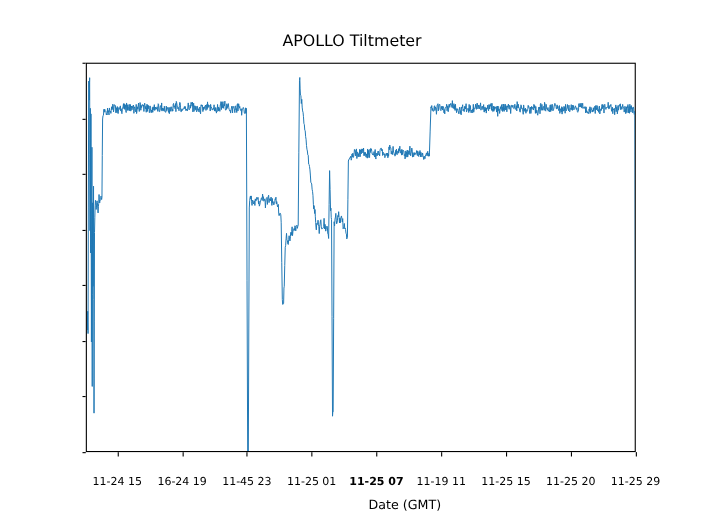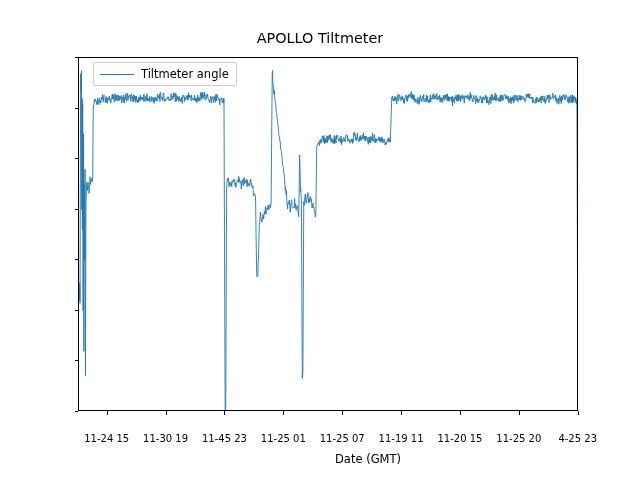--- a/index.html
+++ b/index.html
@@ -72,41 +72,37 @@
       <div class="ytick-mark" style="top: 259.286px;"></div>
       <div class="ytick-mark" style="top: 208.714px;"></div>
       <div class="ytick-mark" style="top: 158.143px;"></div>
       <div class="ytick-mark" style="top: 107.571px;"></div>
       <div class="ytick-mark" style="top: 57px;"></div>
     </div>
   <div id="xtick-container">
       <div class="xtick-mark" style="left: 106.702px;"></div>
       <div class="xtick-label" style="left: 106.702px;">11-24 15</div>
       <div class="xtick-mark" style="left: 165.577px;"></div>
-      <div class="xtick-label" style="left: 165.577px;">11-30 19</div>
+      <div class="xtick-label" style="left: 165.577px;">16-24 19</div>
       <div class="xtick-mark" style="left: 224.453px;"></div>
       <div class="xtick-label" style="left: 224.453px;">11-45 23</div>
       <div class="xtick-mark" style="left: 283.328px;"></div>
       <div class="xtick-label" style="left: 283.328px;">11-25 01</div>
       <div class="xtick-mark" style="left: 342.204px;"></div>
-      <div class="xtick-label" style="left: 342.204px;">11-25 07</div>
+      <div class="xtick-label" style="left: 342.204px; font-weight: bold;">11-25 07</div>
       <div class="xtick-mark" style="left: 401.079px;"></div>
       <div class="xtick-label" style="left: 401.079px;">11-19 11</div>
       <div class="xtick-mark" style="left: 459.955px;"></div>
-      <div class="xtick-label" style="left: 459.955px;">11-20 15</div>
+      <div class="xtick-label" style="left: 459.955px;">11-25 15</div>
       <div class="xtick-mark" style="left: 518.83px;"></div>
       <div class="xtick-label" style="left: 518.83px;">11-25 20</div>
       <div class="xtick-mark" style="left: 577.706px;"></div>
-      <div class="xtick-label" style="left: 577.706px;">4-25 23</div>
+      <div class="xtick-label" style="left: 577.706px;">11-25 29</div>
     </div>
 
   <div id="plot-area">
     <svg id="data-svg" viewBox="0 0 500 354" preserveAspectRatio="none">
       <polyline id="series-path" fill="none" stroke="#1f77b4" stroke-width="0.9" stroke-linejoin="round" stroke-linecap="round" points="0.00,235.28 0.22,231.33 0.44,242.01 0.59,229.15 0.74,224.99 0.88,234.97 1.03,245.27 1.32,130.22 1.62,15.76 1.77,16.61 1.91,17.92 2.06,22.69 2.21,32.99 2.36,17.15 2.50,12.64 2.65,82.18 2.80,151.71 2.94,96.09 3.09,40.46 3.24,106.20 3.39,171.94 3.53,108.73 3.68,45.51 3.90,149.19 4.12,252.86 4.34,164.36 4.56,75.86 4.71,184.59 4.86,293.31 5.00,209.87 5.15,126.43 5.37,164.36 5.59,202.29 5.81,156.77 6.03,111.26 6.26,214.42 6.48,317.59 6.70,234.65 6.92,153.40 7.21,139.46 7.51,128.82 7.80,124.13 8.10,125.76 8.39,132.44 8.68,130.94 8.98,125.79 9.27,124.57 9.57,126.37 9.86,131.13 10.16,135.59 10.45,129.97 10.74,127.00 11.04,118.84 11.33,123.50 11.63,126.44 11.92,123.71 12.22,124.03 12.51,123.37 12.81,120.29 13.10,121.66 13.39,123.40 13.69,121.37 13.98,83.44 14.28,50.18 14.67,46.99 15.06,46.75 15.45,41.35 15.82,44.00 16.19,41.23 16.56,42.46 16.93,43.07 17.29,43.01 17.66,46.39 18.03,45.39 18.40,46.48 18.74,40.27 19.08,44.31 19.42,42.47 19.76,44.17 20.10,46.51 20.44,40.14 20.78,42.72 21.12,43.79 21.46,43.20 21.80,45.09 22.13,42.29 22.47,39.05 22.81,41.76 23.16,41.14 23.51,36.65 23.85,37.57 24.20,43.83 24.55,41.01 24.89,37.23 25.24,37.40 25.58,37.51 25.93,38.21 26.28,44.51 26.62,42.82 26.97,39.98 27.32,44.46 27.66,38.85 28.01,43.15 28.36,45.26 28.70,43.09 29.05,39.77 29.40,41.44 29.75,40.86 30.10,39.17 30.45,38.26 30.80,42.87 31.15,40.85 31.51,44.31 31.86,45.35 32.21,41.23 32.56,40.33 32.91,38.70 33.26,36.26 33.61,40.73 33.96,36.30 34.31,41.39 34.66,37.51 35.01,37.28 35.36,42.72 35.71,44.31 36.06,35.61 36.41,39.33 36.76,42.23 37.11,37.22 37.46,42.44 37.81,40.30 38.16,38.76 38.51,36.87 38.86,42.74 39.22,40.77 39.57,37.00 39.92,43.01 40.27,40.11 40.62,38.36 40.97,41.87 41.32,40.41 41.67,38.35 42.02,38.42 42.37,37.48 42.72,45.02 43.07,40.28 43.42,39.12 43.77,40.47 44.12,42.90 44.47,43.73 44.82,36.90 45.17,45.24 45.52,42.99 45.87,39.10 46.22,41.19 46.57,38.60 46.93,35.67 47.28,41.18 47.63,43.37 47.98,40.21 48.33,35.20 48.68,37.47 49.03,42.22 49.38,37.95 49.73,39.82 50.08,37.62 50.43,36.98 50.78,38.12 51.13,38.54 51.48,37.37 51.83,43.35 52.18,37.56 52.53,35.80 52.88,38.02 53.23,40.89 53.58,38.78 53.93,44.05 54.28,39.67 54.64,36.71 54.99,43.31 55.34,37.43 55.69,40.97 56.04,38.06 56.39,38.69 56.74,44.51 57.09,44.13 57.44,38.25 57.79,40.79 58.14,43.06 58.49,44.49 58.84,42.01 59.19,43.97 59.54,39.71 59.89,44.09 60.24,39.10 60.59,40.27 60.94,42.02 61.29,37.15 61.64,42.45 61.99,40.26 62.34,39.29 62.70,41.54 63.05,40.16 63.40,41.11 63.75,39.11 64.10,40.85 64.45,43.27 64.80,36.28 65.15,36.89 65.50,41.81 65.85,43.45 66.20,43.47 66.55,39.46 66.90,38.02 67.25,38.36 67.60,42.19 67.95,35.59 68.30,43.00 68.65,40.24 69.00,41.67 69.35,42.19 69.70,40.64 70.05,43.02 70.41,38.55 70.76,41.94 71.11,43.81 71.46,43.95 71.81,44.04 72.16,38.44 72.51,42.59 72.86,40.60 73.21,40.72 73.56,39.53 73.91,42.52 74.26,44.18 74.61,39.81 74.96,45.36 75.31,41.39 75.66,39.46 76.01,43.15 76.36,41.48 76.71,39.05 77.06,39.56 77.41,43.20 77.76,41.43 78.12,42.94 78.47,36.75 78.82,36.02 79.17,39.50 79.52,38.51 79.87,38.22 80.22,40.93 80.57,36.17 80.92,43.51 81.27,34.18 81.62,35.43 81.97,37.64 82.32,39.54 82.67,40.89 83.02,40.05 83.37,39.69 83.72,42.72 84.07,37.88 84.42,35.04 84.77,35.52 85.12,39.96 85.47,43.54 85.83,43.53 86.18,41.29 86.53,40.91 86.88,42.40 87.23,41.60 87.58,40.89 87.93,40.84 88.28,40.00 88.63,38.93 88.98,40.90 89.33,38.72 89.68,40.22 90.03,42.60 90.38,41.10 90.73,42.11 91.08,42.44 91.43,42.81 91.78,39.30 92.13,35.56 92.48,39.43 92.83,41.74 93.18,41.62 93.53,40.94 93.89,37.58 94.24,40.23 94.59,35.02 94.94,35.15 95.29,37.01 95.64,38.56 95.99,34.90 96.34,43.74 96.69,39.67 97.04,35.81 97.39,43.33 97.74,40.02 98.09,38.09 98.44,39.18 98.79,41.72 99.14,38.54 99.49,42.69 99.84,43.68 100.19,38.76 100.54,38.70 100.89,42.41 101.24,40.87 101.60,42.68 101.95,43.80 102.30,40.56 102.65,39.29 103.00,44.08 103.35,45.43 103.70,37.31 104.05,37.31 104.40,38.56 104.75,37.40 105.10,38.42 105.45,43.44 105.80,39.36 106.15,42.05 106.50,39.79 106.85,40.58 107.20,38.60 107.55,38.46 107.90,37.48 108.25,42.38 108.60,37.72 108.95,37.05 109.31,41.53 109.66,34.62 110.01,39.98 110.36,37.18 110.71,39.06 111.06,37.74 111.41,38.03 111.76,38.89 112.11,42.93 112.46,36.89 112.81,38.90 113.16,39.30 113.51,40.83 113.86,41.96 114.21,41.95 114.56,40.62 114.91,40.45 115.26,41.39 115.61,37.28 115.96,42.85 116.31,40.77 116.66,43.14 117.02,39.66 117.37,40.02 117.72,44.84 118.07,42.83 118.42,43.29 118.77,36.93 119.12,40.92 119.47,42.98 119.82,39.36 120.17,42.16 120.52,40.73 120.87,43.23 121.22,37.25 121.57,37.50 121.92,34.32 122.27,41.62 122.62,34.80 122.97,37.45 123.32,39.89 123.67,34.37 124.02,40.49 124.37,38.38 124.72,36.80 125.08,38.21 125.43,33.93 125.78,41.19 126.13,42.19 126.48,41.33 126.83,41.40 127.18,36.35 127.53,40.55 127.88,37.69 128.23,37.24 128.58,36.17 128.93,39.58 129.28,41.35 129.63,41.86 129.98,43.01 130.33,42.33 130.68,44.80 131.03,42.13 131.38,40.25 131.73,38.48 132.08,39.69 132.43,44.63 132.77,38.84 133.12,39.54 133.47,38.84 133.81,40.56 134.16,41.29 134.50,44.42 134.85,38.57 135.20,38.22 135.54,41.88 135.89,40.74 136.24,44.31 136.58,37.35 136.93,36.25 137.28,42.94 137.62,39.87 137.96,36.32 138.30,38.01 138.64,40.12 138.98,38.83 139.32,41.57 139.66,41.67 140.00,42.53 140.34,40.87 140.68,46.80 141.02,42.94 141.36,40.91 141.70,40.62 142.04,39.66 142.41,39.94 142.77,41.57 143.14,44.77 143.51,45.23 143.88,44.81 144.24,40.03 144.61,45.00 144.98,40.46 145.57,197.23 146.16,352.08 146.45,353.58 146.75,354.00 147.19,240.21 147.63,131.06 147.98,124.52 148.34,121.53 148.69,120.16 149.04,123.03 149.40,120.11 149.76,125.28 150.13,128.74 150.50,123.98 150.87,124.90 151.24,126.24 151.60,127.38 151.97,124.47 152.34,124.87 152.71,128.81 153.08,122.77 153.44,124.34 153.81,124.67 154.18,122.84 154.55,121.29 154.92,123.21 155.28,122.41 155.65,121.54 156.02,127.25 156.39,124.82 156.76,129.40 157.12,128.42 157.49,126.47 157.86,124.26 158.23,123.46 158.60,122.19 158.96,121.72 159.33,124.32 159.70,118.40 160.07,121.45 160.44,120.88 160.80,124.83 161.17,124.49 161.54,122.99 161.91,123.30 162.28,131.06 162.64,126.00 163.01,122.22 163.38,121.87 163.75,121.49 164.12,127.83 164.48,123.08 164.85,120.60 165.22,119.49 165.59,126.19 165.96,122.69 166.32,123.13 166.69,122.67 167.06,124.63 167.43,121.14 167.80,124.64 168.16,128.74 168.53,122.38 168.90,126.42 169.27,125.28 169.63,127.66 170.00,128.32 170.37,126.21 170.74,126.36 171.11,122.77 171.47,123.47 171.84,121.25 172.21,127.40 172.58,125.25 172.95,127.89 173.31,130.06 173.68,129.05 174.03,127.82 174.37,136.40 174.71,138.06 175.01,137.53 175.30,136.37 175.60,135.61 175.94,136.36 176.28,137.31 176.63,144.13 177.14,180.79 177.66,214.17 177.95,218.63 178.25,218.76 178.54,217.76 178.83,217.88 179.13,203.86 179.42,202.29 179.86,183.32 180.31,166.82 180.70,165.03 181.09,158.89 181.48,154.14 181.88,159.95 182.27,160.61 182.66,163.80 183.05,164.27 183.45,159.88 183.84,156.31 184.23,159.12 184.62,161.04 185.02,157.20 185.41,153.16 185.80,155.96 186.19,152.48 186.56,148.20 186.93,156.25 187.30,152.54 187.67,151.75 188.03,150.34 188.40,149.68 188.77,151.43 189.14,147.24 189.51,148.89 189.87,151.90 190.24,147.83 190.61,147.06 190.98,146.64 191.35,149.60 191.71,147.92 192.08,146.66 192.67,80.41 193.26,15.26 193.55,12.45 193.85,22.85 194.14,28.51 194.53,28.72 194.93,36.13 195.32,32.30 195.71,39.38 196.10,42.84 196.50,44.17 196.89,48.10 197.28,54.22 197.67,55.17 198.07,60.34 198.46,60.84 198.85,66.26 199.24,68.62 199.64,74.37 200.03,77.63 200.42,79.25 200.81,82.78 201.21,83.12 201.60,91.15 201.99,91.46 202.38,93.47 202.78,96.44 203.17,101.13 203.56,107.70 203.95,108.31 204.35,109.20 204.74,114.03 205.13,115.93 205.52,119.83 205.92,128.12 206.21,131.93 206.51,128.92 206.80,133.08 207.09,136.11 207.39,132.45 207.68,139.10 207.98,144.29 208.27,148.46 208.57,150.97 208.96,145.11 209.35,145.89 209.74,145.92 210.11,142.16 210.48,145.83 210.85,148.07 211.22,154.34 211.58,147.68 211.95,145.81 212.32,142.65 212.69,141.79 213.06,148.26 213.42,150.04 213.79,150.04 214.16,149.78 214.53,149.66 214.90,148.99 215.26,148.09 215.63,140.47 216.00,149.97 216.37,145.84 216.74,146.72 217.10,152.13 217.47,150.33 217.84,148.66 218.21,147.50 218.58,148.07 218.97,154.44 219.36,154.61 219.75,158.79 220.19,127.95 220.64,97.10 221.08,114.29 221.52,133.57 221.81,131.23 222.11,139.65 222.40,141.60 222.84,229.59 223.29,320.38 223.58,315.74 223.87,316.07 224.32,231.36 224.76,143.57 225.15,147.45 225.54,141.28 225.93,139.36 226.30,135.95 226.67,142.13 227.04,145.45 227.41,144.53 227.77,142.09 228.14,137.91 228.51,139.14 228.88,134.44 229.25,139.50 229.61,144.60 229.98,140.25 230.35,144.58 230.72,140.87 231.09,139.21 231.45,138.32 231.82,140.88 232.19,143.85 232.56,140.71 232.93,150.02 233.29,149.12 233.66,148.08 234.03,145.15 234.40,149.93 234.77,149.25 235.16,150.58 235.55,154.04 235.94,154.81 236.24,159.21 236.53,158.51 236.83,157.78 237.27,123.14 237.71,88.39 238.08,87.02 238.45,86.91 238.81,85.75 239.18,85.07 239.55,85.28 239.92,83.96 240.29,87.60 240.65,86.01 241.02,81.93 241.39,84.60 241.76,81.27 242.13,85.17 242.49,84.26 242.86,82.20 243.23,77.86 243.60,79.16 243.97,78.91 244.33,83.77 244.70,78.32 245.07,77.38 245.44,86.13 245.81,80.20 246.17,80.30 246.54,84.45 246.91,81.69 247.28,84.55 247.64,82.30 248.01,77.74 248.38,84.50 248.75,78.34 249.12,78.28 249.48,81.80 249.82,77.38 250.16,77.82 250.50,77.38 250.84,80.98 251.18,79.50 251.52,76.60 251.86,83.58 252.20,80.47 252.54,83.35 252.88,81.48 253.22,80.51 253.56,84.47 253.90,84.98 254.24,81.88 254.58,83.32 254.92,85.79 255.26,77.44 255.60,85.29 255.94,78.70 256.28,82.33 256.62,81.52 256.96,85.28 257.30,77.72 257.64,80.66 257.98,76.97 258.32,77.01 258.66,77.42 259.00,79.87 259.34,82.01 259.67,82.59 260.01,81.78 260.35,83.03 260.69,82.93 261.03,79.81 261.37,83.77 261.71,84.77 262.05,77.91 262.39,85.01 262.73,86.59 263.07,81.24 263.41,82.19 263.75,83.74 264.09,82.95 264.43,80.25 264.77,79.28 265.11,80.20 265.45,82.90 265.79,81.87 266.13,83.83 266.47,78.76 266.81,77.13 267.15,76.90 267.49,76.49 267.83,77.44 268.17,79.27 268.51,77.82 268.85,83.38 269.19,80.17 269.53,81.70 269.86,82.62 270.20,81.77 270.54,81.83 270.88,85.36 271.22,84.07 271.56,83.76 271.90,81.69 272.24,82.53 272.58,81.20 272.92,83.71 273.26,81.11 273.60,85.47 273.94,82.07 274.28,83.95 274.62,75.54 274.96,78.17 275.30,73.83 275.64,75.19 275.98,76.41 276.32,76.40 276.66,82.04 277.00,81.20 277.34,79.33 277.68,82.58 278.02,79.90 278.36,75.10 278.70,80.36 279.04,80.37 279.38,82.42 279.72,81.95 280.05,83.97 280.39,83.29 280.73,78.64 281.07,82.20 281.41,77.54 281.75,81.87 282.09,82.58 282.43,81.60 282.77,79.18 283.11,81.24 283.45,77.13 283.79,79.50 284.13,78.97 284.47,74.90 284.81,81.23 285.15,80.91 285.49,78.55 285.83,78.02 286.17,83.01 286.51,77.98 286.85,82.54 287.19,80.44 287.53,78.50 287.87,79.02 288.21,79.32 288.55,83.44 288.89,82.51 289.23,86.45 289.57,84.53 289.91,79.19 290.24,84.86 290.58,80.46 290.92,81.46 291.26,78.40 291.60,84.79 291.94,82.50 292.28,82.14 292.62,78.95 292.96,82.64 293.30,78.84 293.64,74.87 293.98,81.00 294.32,83.62 294.66,81.14 295.00,80.11 295.34,76.60 295.68,77.99 296.02,84.83 296.36,80.77 296.70,82.78 297.04,84.46 297.38,80.82 297.72,80.83 298.06,82.99 298.40,81.63 298.74,81.94 299.08,81.04 299.42,81.14 299.76,78.88 300.10,82.52 300.43,83.37 300.77,79.19 301.11,83.12 301.45,84.19 301.79,81.05 302.13,80.08 302.47,82.79 302.81,78.83 303.15,84.66 303.49,80.39 303.83,80.78 304.17,83.43 304.51,84.64 304.85,83.26 305.19,81.07 305.53,83.52 305.87,84.70 306.21,87.01 306.55,84.58 306.89,84.07 307.26,86.36 307.62,84.49 307.99,82.93 308.36,82.20 308.73,80.97 309.10,83.74 309.46,83.20 309.83,79.55 310.20,84.01 310.57,83.88 310.94,81.29 311.30,83.95 312.04,61.19 312.78,39.13 313.14,40.28 313.51,37.96 313.88,42.33 314.25,40.60 314.62,43.10 314.98,43.01 315.35,43.00 315.72,38.81 316.06,38.13 316.40,42.43 316.74,39.15 317.08,40.31 317.42,40.01 317.76,45.88 318.10,41.90 318.44,37.39 318.78,36.91 319.12,36.30 319.46,42.78 319.80,40.14 320.14,36.92 320.48,37.09 320.83,36.85 321.17,41.83 321.52,42.10 321.87,42.55 322.21,38.88 322.56,40.79 322.91,38.40 323.25,42.07 323.60,39.21 323.95,38.79 324.29,40.84 324.64,44.60 324.98,41.67 325.33,45.54 325.68,39.96 326.02,39.77 326.37,39.94 326.72,39.16 327.06,36.77 327.41,42.71 327.75,40.24 328.10,38.16 328.45,43.58 328.79,41.49 329.14,37.02 329.49,36.61 329.83,39.59 330.18,37.76 330.53,37.54 330.87,35.90 331.22,37.26 331.56,37.45 331.91,39.72 332.26,33.48 332.60,39.95 332.95,40.55 333.30,40.23 333.64,36.23 333.99,41.19 334.33,37.81 334.68,42.40 335.03,36.71 335.37,41.42 335.72,41.06 336.07,44.44 336.41,40.69 336.76,41.49 337.11,41.03 337.45,43.52 337.80,43.55 338.14,45.50 338.49,42.55 338.84,39.39 339.18,39.83 339.53,45.19 339.88,42.64 340.22,46.40 340.57,39.40 340.91,40.18 341.26,38.98 341.61,37.24 341.95,42.78 342.30,42.21 342.65,41.18 342.99,43.48 343.34,38.87 343.69,38.36 344.03,39.30 344.38,41.14 344.72,36.28 345.07,43.86 345.42,42.78 345.76,42.14 346.11,41.46 346.46,40.36 346.80,41.03 347.15,44.33 347.50,36.92 347.84,42.96 348.19,42.81 348.53,37.92 348.88,41.31 349.23,44.49 349.57,42.43 349.92,42.02 350.27,44.70 350.61,41.38 350.96,42.78 351.30,36.83 351.65,44.07 352.00,41.75 352.34,41.00 352.69,39.78 353.04,39.62 353.38,36.69 353.73,40.67 354.08,41.43 354.42,37.20 354.77,35.71 355.11,37.53 355.46,41.04 355.81,39.77 356.15,37.43 356.50,39.91 356.85,40.92 357.19,38.00 357.54,38.43 357.88,35.51 358.23,42.16 358.58,39.88 358.92,39.96 359.27,38.35 359.62,38.75 359.96,41.59 360.31,40.53 360.66,37.09 361.00,43.94 361.35,43.83 361.69,39.45 362.04,39.27 362.39,42.87 362.73,40.36 363.08,44.81 363.43,40.03 363.77,40.99 364.12,40.35 364.47,37.48 364.81,41.64 365.16,42.77 365.50,37.07 365.85,37.69 366.20,41.14 366.54,37.10 366.89,38.55 367.24,36.07 367.58,36.29 367.93,42.35 368.27,35.90 368.62,40.71 368.97,43.41 369.31,43.12 369.66,38.54 370.01,43.15 370.35,38.87 370.70,41.57 371.05,40.48 371.39,39.68 371.74,40.41 372.08,38.89 372.43,43.90 372.78,40.50 373.12,38.40 373.47,47.74 373.82,38.51 374.16,42.56 374.51,41.27 374.85,41.16 375.20,45.15 375.55,42.67 375.89,39.01 376.24,41.06 376.59,40.00 376.93,37.13 377.28,42.52 377.63,39.40 377.97,43.37 378.32,36.62 378.66,42.25 379.01,36.65 379.36,43.27 379.70,40.10 380.05,37.35 380.40,36.62 380.74,42.02 381.09,38.10 381.44,40.25 381.78,43.65 382.13,39.56 382.47,38.18 382.82,39.66 383.17,36.62 383.51,38.74 383.86,41.31 384.21,37.92 384.55,37.76 384.90,40.22 385.24,45.20 385.59,39.90 385.94,37.73 386.28,37.62 386.63,39.58 386.98,38.43 387.32,37.62 387.67,39.93 388.02,40.67 388.36,40.42 388.71,39.38 389.05,36.75 389.40,41.45 389.75,41.23 390.09,40.35 390.44,38.07 390.79,42.84 391.13,34.40 391.48,37.32 391.82,40.14 392.17,36.72 392.52,40.00 392.86,39.75 393.21,40.81 393.56,43.42 393.90,43.97 394.25,40.34 394.60,37.30 394.94,37.96 395.29,40.76 395.63,40.13 395.98,41.90 396.33,42.87 396.67,45.91 397.02,37.41 397.37,39.77 397.71,42.53 398.06,41.07 398.41,43.55 398.75,40.30 399.10,44.98 399.44,42.55 399.79,41.69 400.14,43.25 400.48,41.54 400.83,40.53 401.18,37.78 401.52,39.51 401.87,39.02 402.21,41.53 402.56,45.14 402.91,42.51 403.25,39.33 403.60,45.13 403.95,42.14 404.29,38.71 404.64,40.74 404.99,39.56 405.33,40.86 405.68,41.66 406.02,42.04 406.37,36.88 406.72,40.28 407.06,37.81 407.41,38.96 407.76,45.04 408.10,38.84 408.45,44.67 408.79,42.32 409.14,42.15 409.49,45.73 409.83,46.75 410.18,45.01 410.53,42.04 410.87,39.30 411.22,41.11 411.57,39.33 411.91,45.44 412.26,36.72 412.60,35.95 412.95,42.31 413.30,41.26 413.64,36.87 413.99,40.30 414.34,42.23 414.68,40.14 415.03,39.21 415.38,38.64 415.72,42.20 416.07,35.02 416.41,36.67 416.76,42.61 417.11,43.05 417.45,36.80 417.80,39.50 418.15,41.05 418.49,40.79 418.84,42.16 419.18,39.73 419.53,43.08 419.88,42.22 420.22,42.57 420.57,43.63 420.92,38.66 421.26,37.35 421.61,43.49 421.96,37.23 422.30,41.13 422.65,42.32 422.99,36.79 423.34,37.72 423.69,42.71 424.03,42.00 424.38,41.27 424.73,39.15 425.07,37.40 425.42,35.96 425.76,36.78 426.11,37.45 426.46,38.85 426.80,41.00 427.15,40.86 427.50,37.33 427.84,40.50 428.19,38.64 428.54,40.84 428.88,42.55 429.23,42.09 429.57,37.95 429.92,45.09 430.27,42.72 430.61,40.83 430.96,42.83 431.31,43.77 431.65,39.01 432.00,45.74 432.35,39.80 432.69,43.29 433.04,42.97 433.38,41.91 433.73,38.62 434.08,42.42 434.42,39.39 434.77,44.95 435.12,36.86 435.46,40.93 435.81,42.72 436.15,41.61 436.50,39.89 436.85,36.98 437.19,40.44 437.54,40.54 437.89,42.67 438.23,37.59 438.58,42.73 438.93,43.66 439.27,42.26 439.62,40.64 439.96,41.17 440.31,37.14 440.66,41.62 441.00,40.84 441.35,42.36 441.70,37.46 442.04,39.84 442.39,38.07 442.73,41.88 443.08,40.03 443.43,40.17 443.77,39.62 444.12,38.22 444.47,39.38 444.81,41.47 445.16,41.45 445.51,39.94 445.85,43.33 446.20,44.07 446.54,43.06 446.89,42.80 447.24,36.25 447.58,38.82 447.93,39.22 448.28,36.05 448.62,36.90 448.97,39.34 449.32,35.75 449.66,39.22 450.01,40.24 450.35,38.00 450.70,35.86 451.05,40.58 451.39,39.83 451.74,40.09 452.09,39.74 452.43,40.52 452.78,38.90 453.12,40.08 453.47,44.68 453.82,39.16 454.16,44.05 454.51,42.70 454.86,43.62 455.20,44.85 455.55,44.72 455.90,44.28 456.24,45.39 456.59,41.04 456.93,43.28 457.28,39.07 457.63,44.97 457.97,41.32 458.32,39.68 458.67,40.53 459.01,42.56 459.36,43.90 459.70,42.12 460.05,43.67 460.40,39.95 460.74,42.75 461.09,41.80 461.44,39.71 461.78,38.56 462.13,45.17 462.48,38.18 462.82,37.75 463.17,39.60 463.51,41.95 463.86,38.01 464.21,41.48 464.55,42.95 464.90,41.64 465.25,44.13 465.59,39.23 465.94,38.40 466.29,45.60 466.63,43.13 466.98,41.34 467.32,40.87 467.67,42.42 468.02,38.69 468.36,36.93 468.71,40.76 469.06,37.06 469.40,39.04 469.75,38.26 470.09,44.78 470.44,37.75 470.79,36.82 471.13,39.14 471.48,39.95 471.83,41.47 472.17,39.56 472.52,39.86 472.87,39.31 473.21,39.38 473.56,39.68 473.90,35.00 474.25,40.85 474.60,41.18 474.94,40.85 475.29,37.99 475.64,38.64 475.98,38.49 476.33,36.90 476.67,40.27 477.02,43.18 477.37,41.58 477.71,39.43 478.06,45.36 478.41,41.38 478.75,41.99 479.10,40.85 479.45,40.38 479.79,46.29 480.14,41.42 480.48,40.71 480.83,37.37 481.18,43.56 481.52,39.63 481.87,39.04 482.22,45.54 482.56,42.92 482.91,37.88 483.26,42.13 483.60,39.97 483.95,37.48 484.29,37.09 484.64,38.51 484.99,36.38 485.33,41.77 485.68,38.96 486.03,40.10 486.37,41.33 486.72,39.26 487.06,36.90 487.41,39.31 487.76,39.41 488.10,40.21 488.45,43.89 488.80,41.75 489.14,38.61 489.49,40.77 489.84,45.32 490.18,39.85 490.53,39.27 490.87,44.38 491.21,38.58 491.55,39.74 491.89,37.04 492.23,44.62 492.57,40.45 492.91,38.80 493.25,44.97 493.59,36.76 493.93,41.38 494.27,38.79 494.61,43.92 494.95,37.99 495.29,41.18 495.62,39.73 495.95,40.21 496.28,44.63 496.61,39.40 496.95,39.47 497.28,41.61 497.61,45.97 497.94,42.99 498.45,198.49 498.97,355.65 499.19,357.99 499.41,354.00 499.56,235.16 499.71,118.72 499.85,119.27 500.00,117.33"></polyline>
     </svg>
   </div>
 
-  <div id="legend">
-    <span id="legend-line"></span>
-    <span id="legend-label">Tiltmeter angle</span>
-  </div>
 
 </div>
 
 </body></html>

